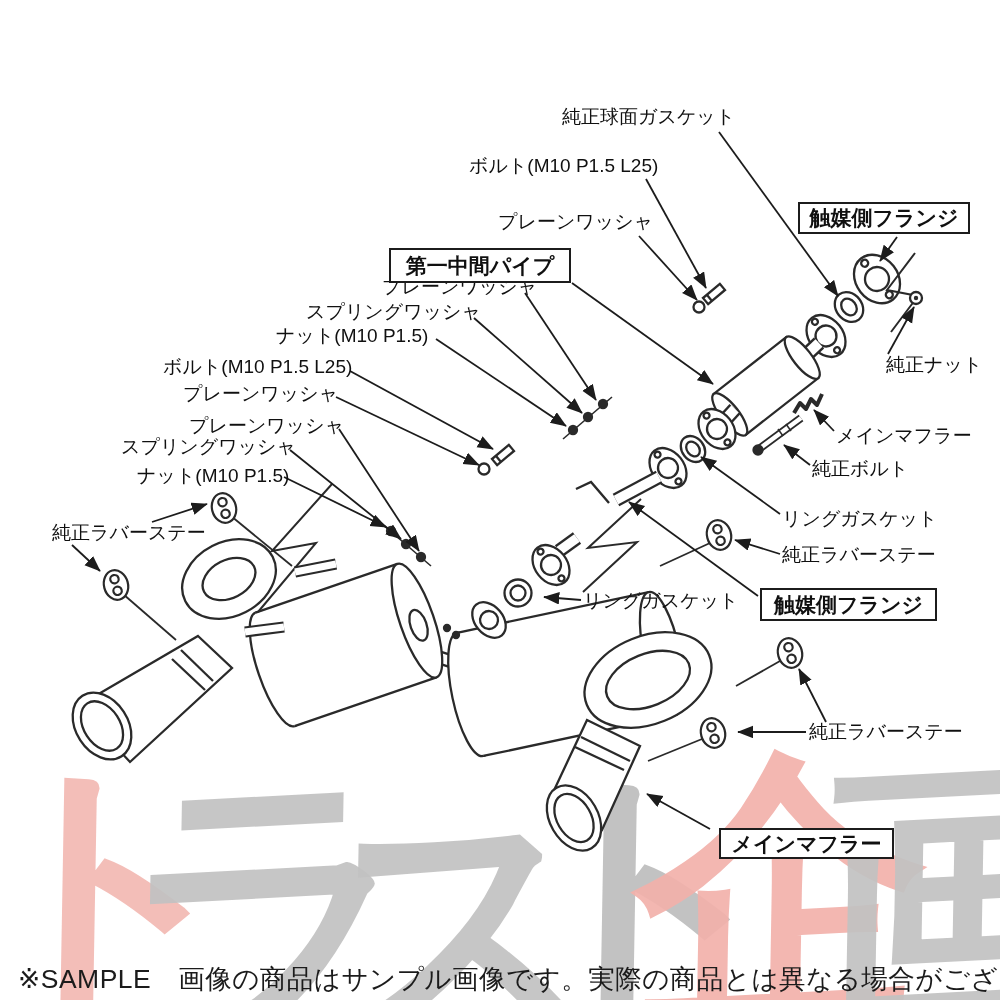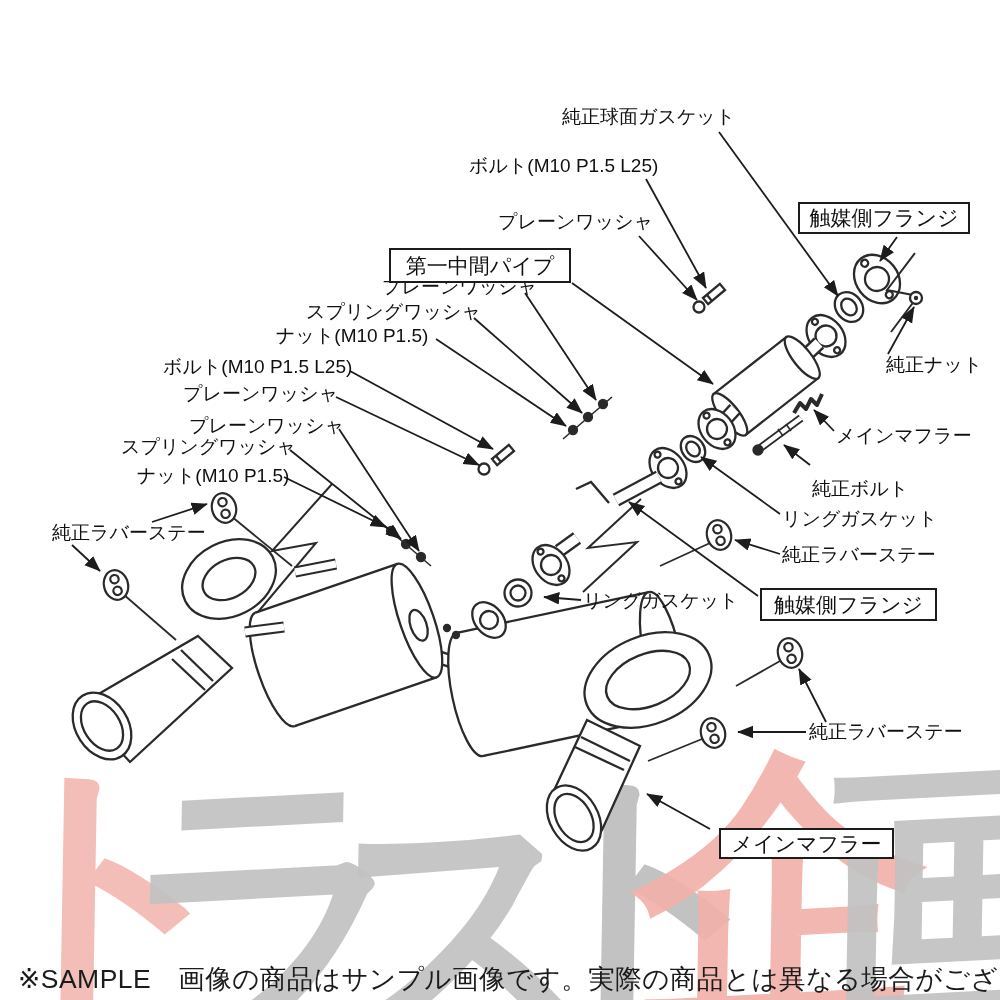--- a/index.html
+++ b/index.html
@@ -21,21 +21,21 @@
   #diagram{position:absolute;left:0;top:0;z-index:2;}
   
   #labels{position:absolute;inset:0;z-index:3;}
   .lbl{
     position:absolute;white-space:nowrap;color:#101010;
     font-size:19px;font-weight:normal;line-height:1.1;letter-spacing:0px;
   }
   .boxlbl{
     position:absolute;display:flex;align-items:center;justify-content:center;
     white-space:nowrap;color:#101010;background:#ffffff;
-    border:2.5px solid #1c1c1c;font-size:21px;font-weight:normal;
+    border:2.5px solid #1c1c1c;font-size:21px;font-weight:bold;
     box-sizing:border-box;
   }
   #footer-note{
     position:absolute;left:18px;top:961px;z-index:4;
     font-size:26.5px;font-weight:500;color:#1b1b1b;white-space:nowrap;
     letter-spacing:0.5px;
   }
 </style>
 </head>
 <body>
@@ -320,21 +320,21 @@
   <div class="lbl" style="left:306px;top:302px;">スプリングワッシャ</div>
   <div class="lbl" style="left:276px;top:326px;">ナット(M10 P1.5)</div>
   <div class="lbl" style="left:163px;top:357px;">ボルト(M10 P1.5 L25)</div>
   <div class="lbl" style="left:183px;top:384px;">プレーンワッシャ</div>
   <div class="lbl" style="left:189px;top:416px;">プレーンワッシャ</div>
   <div class="lbl" style="left:121px;top:437px;">スプリングワッシャ</div>
   <div class="lbl" style="left:137px;top:466px;">ナット(M10 P1.5)</div>
   <div class="lbl" style="left:52px;top:523px;">純正ラバーステー</div>
   <div class="lbl" style="left:862px;top:355px;padding-left:24px;">純正ナット</div>
   <div class="lbl" style="left:836px;top:426px;">メインマフラー</div>
-  <div class="lbl" style="left:812px;top:479px;text-align:center;">純正ボルト</div>
+  <div class="lbl" style="left:812px;top:459px;text-align:center;">純正ボルト</div>
   <div class="lbl" style="left:782px;top:509px;">リングガスケット</div>
   <div class="lbl" style="left:782px;top:545px;">純正ラバーステー</div>
   <div class="lbl" style="left:583px;top:591px;">リングガスケット</div>
   <div class="lbl" style="left:809px;top:722px;">純正ラバーステー</div>
 
   <div class="boxlbl" style="left:798px;top:202px;width:172px;height:32px;">触媒側フランジ</div>
   <div class="boxlbl" style="left:389px;top:248px;width:182px;height:35px;">第一中間パイプ</div>
   <div class="boxlbl" style="left:760px;top:588px;width:177px;height:33px;">触媒側フランジ</div>
   <div class="boxlbl" style="left:713px;top:828px;width:175px;height:31px;margin-left:6px;">メインマフラー</div>
 </div>

